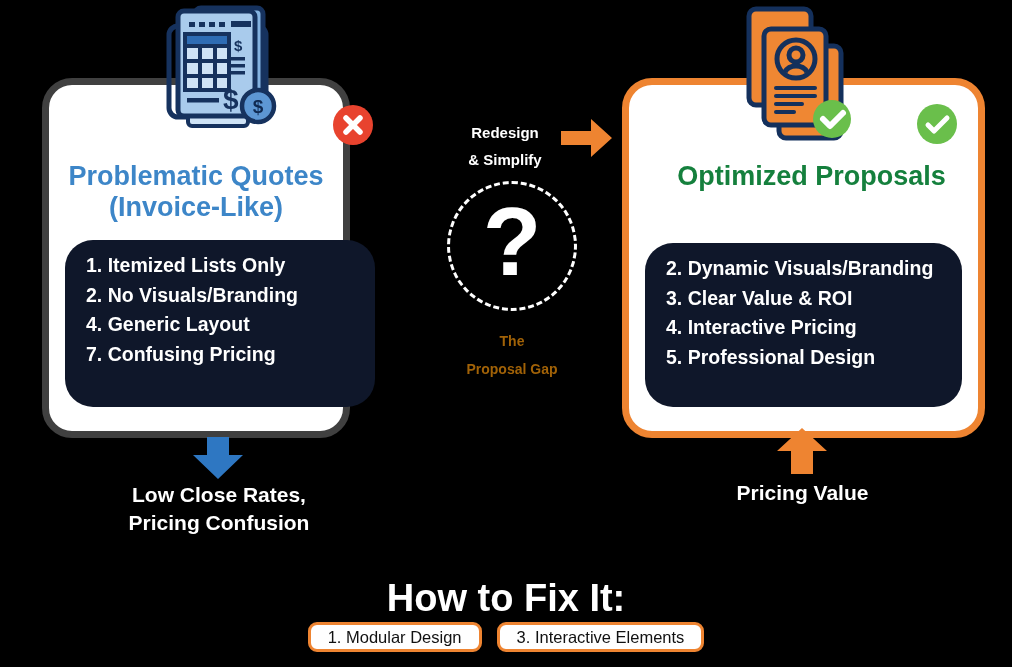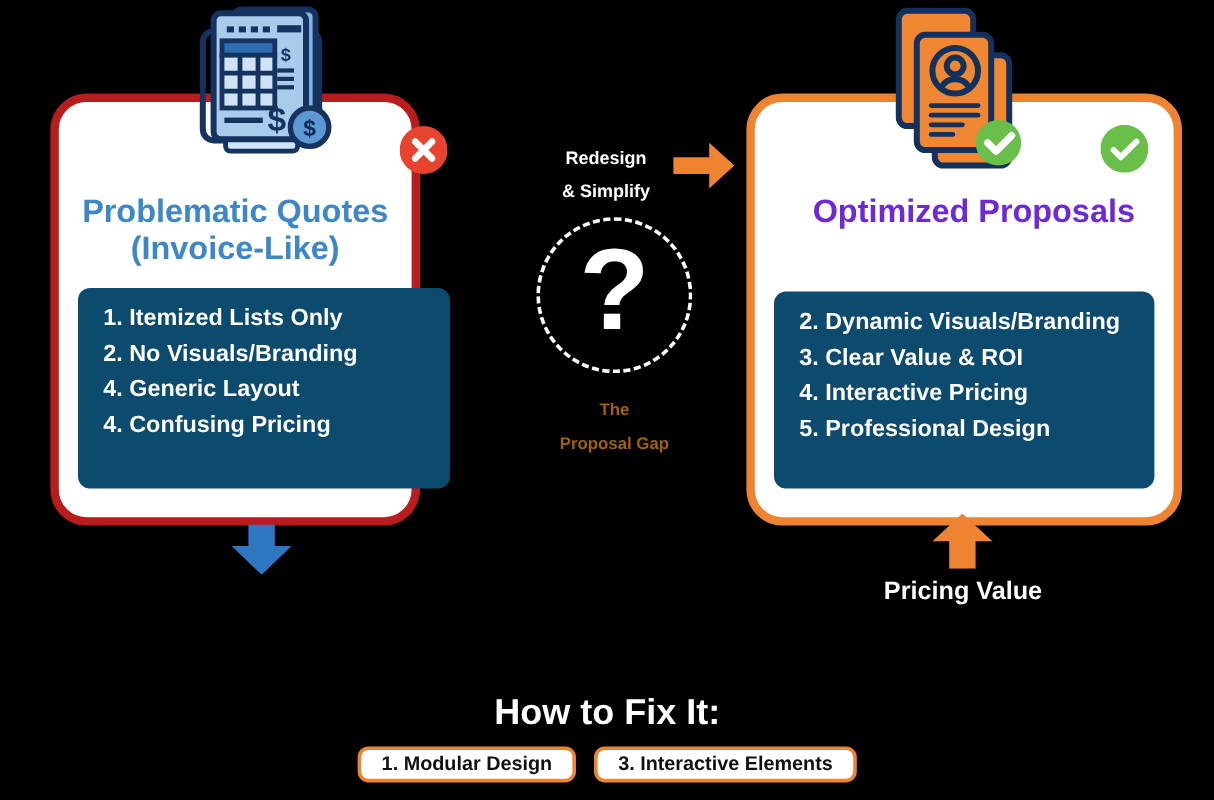--- a/index.html
+++ b/index.html
@@ -5,32 +5,32 @@
   html,body { margin:0; padding:0; background:#000; }
   .canvas {
     position:relative; width:1012px; height:667px; background:#000000;
     font-family:"Liberation Sans", sans-serif; overflow:hidden;
   }
   
   .panel {
     position:absolute; top:78px; height:360px; background:#ffffff;
     border-radius:30px; box-sizing:border-box;
   }
-  .panel.left  { left:42px;  width:308px; border:7px solid #b91c1c; }
+  .panel.left  { left:42px;  width:308px; border:7px solid #404040; }
   .panel.right { left:622px; width:363px; border:7px solid #ee8431; }
 
   .panel-title {
     position:absolute; left:0; right:0; top:76px; text-align:center;
     font-weight:bold; font-size:27px; line-height:31px;
   }
   .panel.left  .panel-title { color:#3d86c8; }
-  .panel.right .panel-title { color:#6d28d9;padding-left:16px; }
+  .panel.right .panel-title { color:#15803d;padding-left:16px; }
 
   .black-box {
-    position:absolute; background:#0c4a6e; border-radius:10px;
+    position:absolute; background:#0f172a; border-radius:28px;
     color:#ffffff; font-weight:bold; font-size:19.5px; line-height:29.5px;
     padding:11px 0 0 21px; box-sizing:border-box; white-space:nowrap;
   }
   .panel.left  .black-box { left:16px; top:155px; width:310px; height:167px; }
   .panel.right .black-box { left:16px; top:158px; width:317px; height:164px; }
 
   .badge { position:absolute; width:40px; height:40px; }
   .panel.left  .badge { left:284px; top:20px; }
   .panel.right .badge { left:288px; top:19px; }
 
@@ -61,30 +61,30 @@
   }
   .gap-symbol { color:#ffffff; font-size:96px; font-weight:bold; line-height:1; margin-top:-8px; }
   .gap-label {
     position:absolute; left:424px; top:327px; width:176px; text-align:center;
     color:#a16207; font-weight:bold; font-size:14px; line-height:28px;
   }
 
   
   .footer-heading {
     position:absolute; left:0; right:0; top:577px; text-align:center;
-    color:#ffffff; font-weight:bold; font-size:30px;
+    color:#ffffff; font-weight:bold; font-size:38px;
   }
   .footer-buttons {
     position:absolute; left:0; right:0; top:622px;
     display:flex; justify-content:center; gap:15px;
   }
   .fix-btn {
     background:#ffffff; border:3px solid #ee8431; border-radius:9px;
     height:30px; box-sizing:border-box; display:flex; align-items:center;
-    padding:0 17px; font-size:16.5px; font-weight:bold; color:#111111;
+    padding:0 17px; font-size:16.5px; font-weight:normal; color:#111111;
     white-space:nowrap;
   }
 </style>
 </head>
 <body>
 
 <div class="canvas">
 
   <div class="panel left">
     <div class="badge">
@@ -95,21 +95,21 @@
       </svg>
     </div>
     <div class="panel-title">
       <div>Problematic Quotes</div>
       <div>(Invoice-Like)</div>
     </div>
     <div class="black-box">
       <div>1. Itemized Lists Only</div>
       <div>2. No Visuals/Branding</div>
       <div>4. Generic Layout</div>
-      <div>4. Confusing Pricing</div>
+      <div>7. Confusing Pricing</div>
     </div>
   </div>
 
   <div class="icon-invoice">
     <svg width="115" height="133" viewBox="0 0 115 133">
       <rect x="4" y="26" width="97" height="91" rx="9" fill="none" stroke="#16325e" stroke-width="5"></rect>
       <rect x="30" y="8" width="68" height="106" rx="6" fill="#85b4e2" stroke="#16325e" stroke-width="5"></rect>
       <rect x="23" y="112" width="60" height="14" rx="4" fill="#cfe3f6" stroke="#16325e" stroke-width="4"></rect>
       <rect x="13" y="11" width="77" height="105" rx="6" fill="#a9cbec" stroke="#16325e" stroke-width="5"></rect>
       <rect x="24" y="22" width="6" height="5" fill="#16325e"></rect>
@@ -132,20 +132,24 @@
       <circle cx="93" cy="106" r="16" fill="#5d97d4" stroke="#16325e" stroke-width="4.5"></circle>
       <text x="93" y="113" font-size="19" font-weight="bold" fill="#0f2a52" text-anchor="middle" font-family="Liberation Sans, sans-serif">$</text>
     </svg>
   </div>
 
   <div class="arrow-down">
     <svg width="50" height="42" viewBox="0 0 50 42">
       <polygon points="14,0 36,0 36,18 50,18 25,42 0,18 14,18" fill="#2e77c2"></polygon>
     </svg>
   </div>
+  <div class="outcome left">
+    <div>Low Close Rates,</div>
+    <div>Pricing Confusion</div>
+  </div>
 
   <div class="transition-label">
     <div>Redesign</div>
     <div>&amp; Simplify</div>
   </div>
   <div class="arrow-right">
     <svg width="52" height="40" viewBox="0 0 52 40">
       <polygon points="0,13 30,13 30,1 51,20 30,39 30,27 0,27" fill="#ee8431"></polygon>
     </svg>
   </div>

